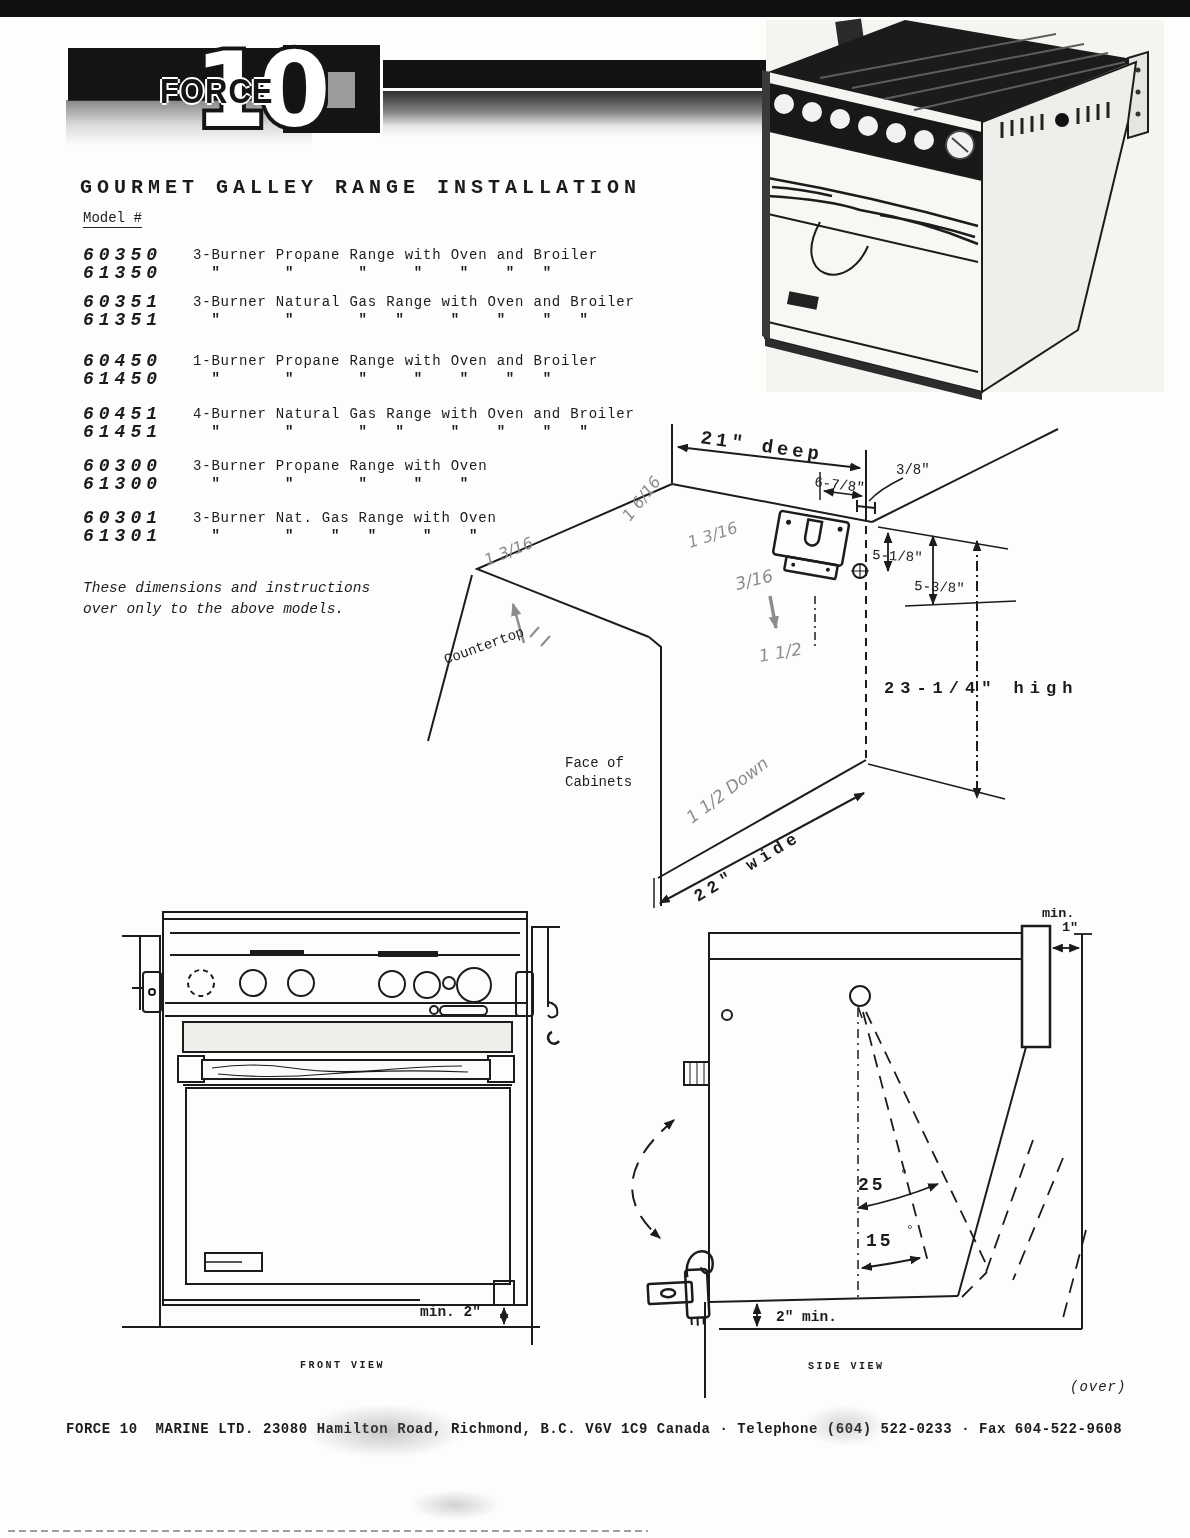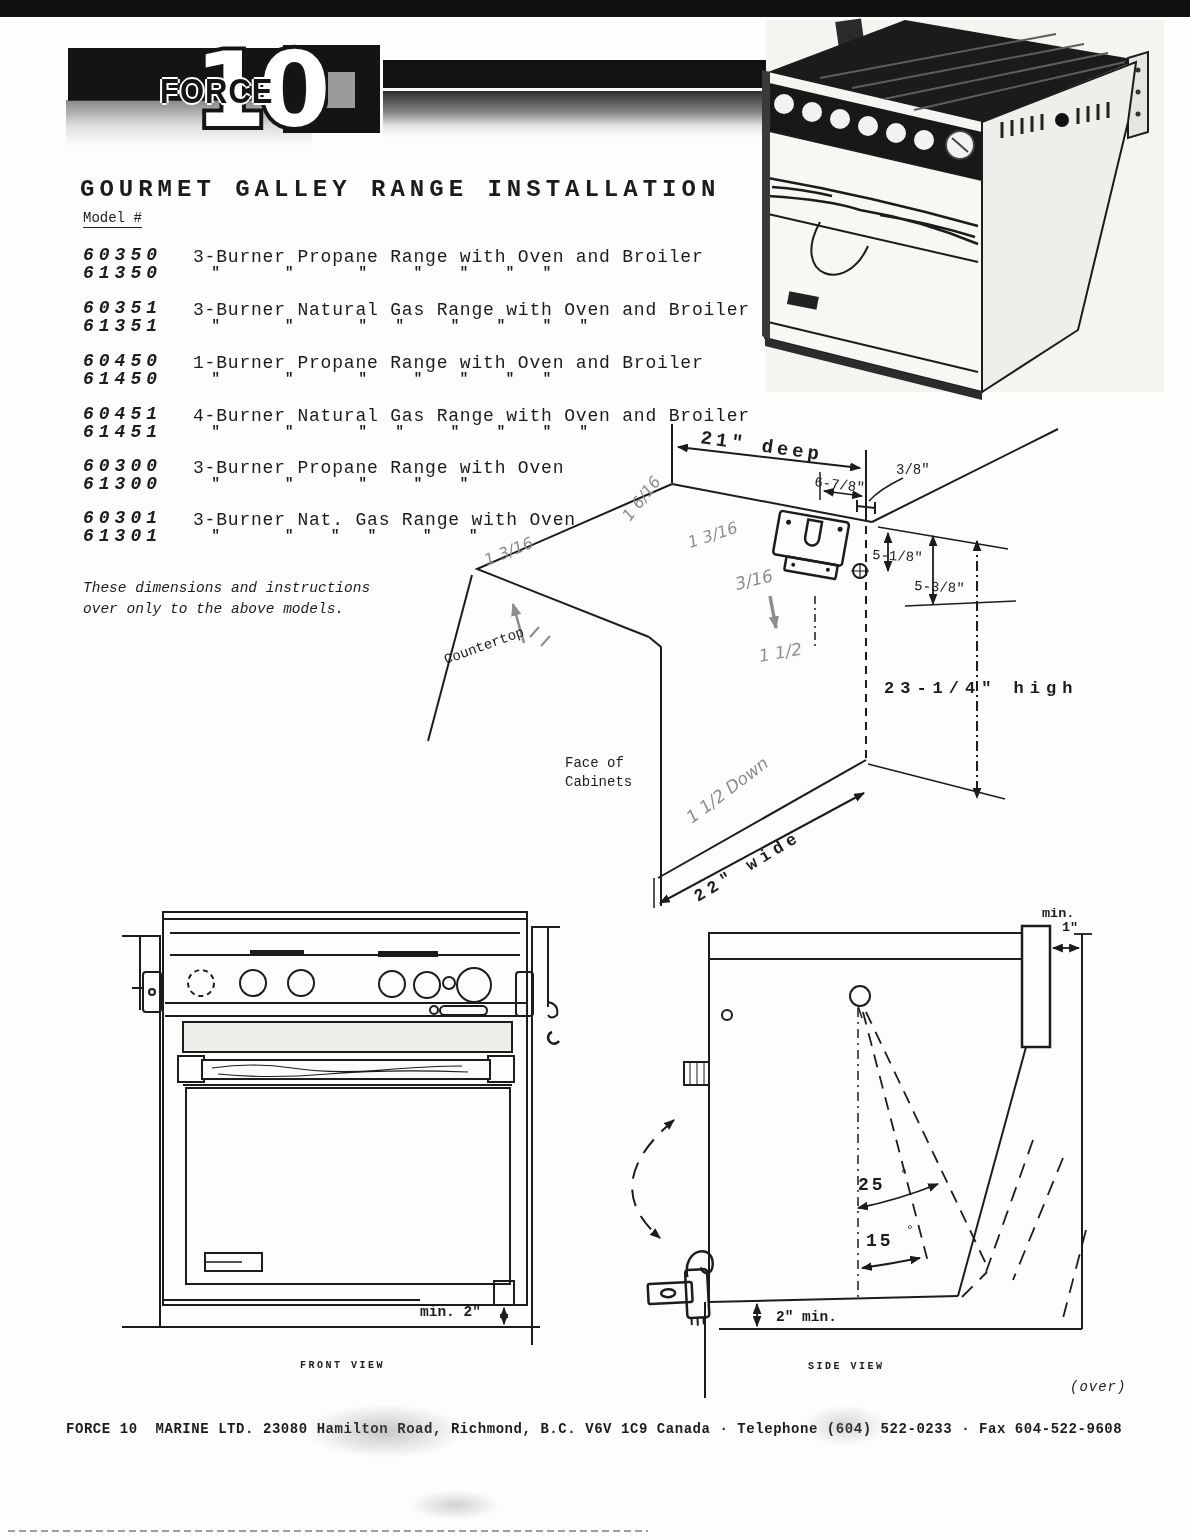--- a/index.html
+++ b/index.html
@@ -12,25 +12,25 @@
      background:linear-gradient(to bottom,rgba(70,70,70,.65),rgba(160,160,160,.35) 55%,rgba(255,255,255,0));}
   .blockM{left:283px;top:45px;width:97px;height:88px;background:#141414;}
   .blockM-inner{left:27px;top:27px;width:45px;height:36px;background:#9b9b9b;position:absolute;}
   .bandR{left:383px;top:60px;width:392px;height:80px;
      background:linear-gradient(to bottom,#121212 0,#121212 28px,#fbfbfb 28px,#fbfbfb 31px,
      #2e2e2e 31px,rgba(110,110,110,.85) 52px,rgba(200,200,200,.45) 66px,rgba(255,255,255,0) 78px);}
   .logo-ten{left:188px;top:34px;width:140px;height:110px;}
   .logo-force{left:160px;top:74px;font-family:"Liberation Sans",sans-serif;font-weight:bold;
      font-size:31px;letter-spacing:1px;transform:scaleY(1.12);color:#151515;
      text-shadow:2px 0 0 #fff,-2px 0 0 #fff,0 2px 0 #fff,0 -2px 0 #fff;}
-  .title{left:80px;top:176px;font-size:24px;font-weight:bold;letter-spacing:5px;white-space:pre;}
+  .title{left:80px;top:176px;font-size:20px;font-weight:bold;letter-spacing:5px;white-space:pre;}
   .model-heading{left:83px;top:210px;font-size:14px;border-bottom:1.5px solid #222;padding-bottom:1px;}
   .model-pair{position:absolute;left:83px;height:40px;}
   .mnum{font-weight:bold;font-size:18px;letter-spacing:5px;line-height:18px;white-space:pre;font-style:italic;}
-  .mdesc{position:absolute;left:110px;top:1px;font-size:18px;letter-spacing:.8px;white-space:pre;}
+  .mdesc{position:absolute;left:110px;top:1px;font-size:14px;letter-spacing:.8px;white-space:pre;}
   .mditto{position:absolute;left:110px;top:19px;font-size:14px;letter-spacing:.8px;white-space:pre;font-weight:bold;}
   .note{left:83px;top:578px;font-style:italic;font-size:14.5px;font-weight:normal;line-height:21px;white-space:pre;}
   .caption{font-size:10px;font-weight:bold;letter-spacing:2.5px;}
   .over{font-size:14px;letter-spacing:1px;font-style:italic;}
   .footer{left:66px;top:1421px;font-size:14px;font-weight:bold;letter-spacing:.55px;white-space:pre;}
   .smudge1{left:280px;top:1395px;width:210px;height:72px;
      background:radial-gradient(closest-side,rgba(110,110,110,.38),rgba(110,110,110,0) 75%);}
   .smudge2{left:790px;top:1398px;width:110px;height:55px;
      background:radial-gradient(closest-side,rgba(120,120,120,.3),rgba(120,120,120,0) 75%);}
   .smudge3{left:395px;top:1485px;width:120px;height:40px;
@@ -61,21 +61,21 @@
 
   <div class="abs title">GOURMET GALLEY RANGE INSTALLATION</div>
   <div class="abs model-heading">Model #</div>
 
   <div class="model-pair" style="top:246px">
     <div class="mnum">60350</div>
     <div class="mnum">61350</div>
     <div class="mdesc">3-Burner Propane Range with Oven and Broiler</div>
     <div class="mditto">  "       "       "     "    "    "   "</div>
   </div>
-  <div class="model-pair" style="top:299px">
+  <div class="model-pair" style="top:293px">
     <div class="mnum">60351</div>
     <div class="mnum">61351</div>
     <div class="mdesc">3-Burner Natural Gas Range with Oven and Broiler</div>
     <div class="mditto">  "       "       "   "     "    "    "   "</div>
   </div>
   <div class="model-pair" style="top:352px">
     <div class="mnum">60450</div>
     <div class="mnum">61450</div>
     <div class="mdesc">1-Burner Propane Range with Oven and Broiler</div>
     <div class="mditto">  "       "       "     "    "    "   "</div>

